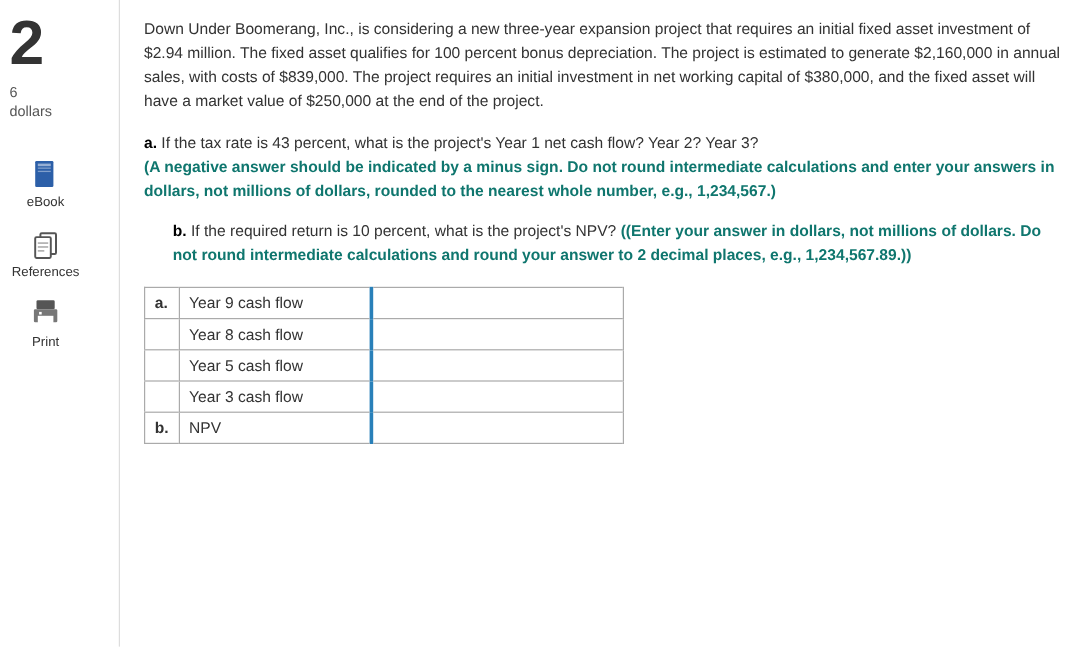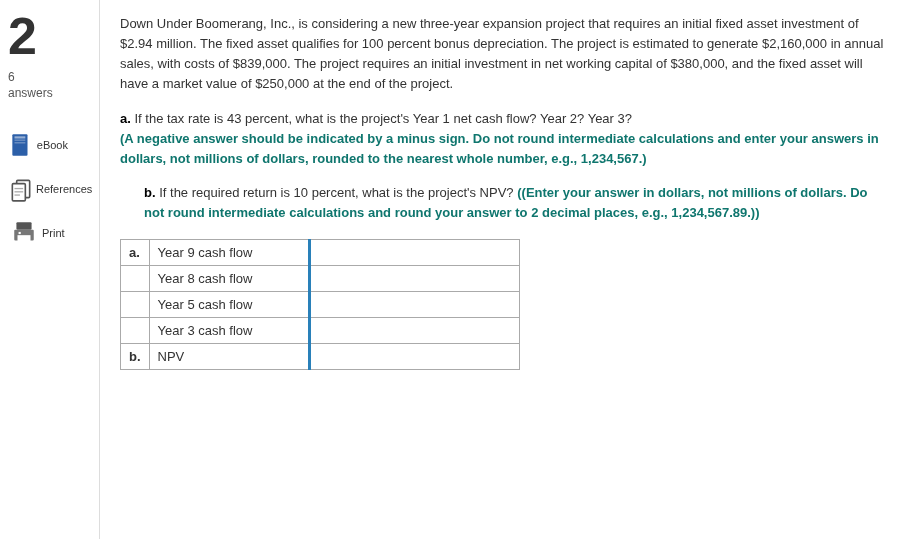--- a/index.html
+++ b/index.html
@@ -35,21 +35,21 @@
       margin-bottom: 4px;
     }
     .points-label {
       font-size: 12px;
       color: #555;
       line-height: 1.3;
       margin-bottom: 16px;
     }
     .sidebar-item {
       display: flex;
-      flex-direction: row;
+      flex-direction: column;
       align-items: center;
       cursor: pointer;
       margin-top: 8px;
       gap: 2px;
       width: 60px;
     }
     .sidebar-icon {
       width: 32px;
       height: 32px;
       display: flex;
@@ -134,21 +134,21 @@
   </style>
 </head>
 <body>
 
 <div class="page-wrapper">
 
   <div class="sidebar">
     <div class="question-number">2</div>
     <div class="points-label">
       <span>6</span><br>
-      <span>answers</span>
+      <span>dollars</span>
     </div>
 
     <div class="sidebar-item">
       <div class="sidebar-icon">
         <svg width="26" height="26" viewBox="0 0 24 24" fill="#2c5fa8">
           <rect x="4" y="2" width="14" height="20" rx="1" ry="1" fill="#2c5fa8"></rect>
           <rect x="6" y="4" width="10" height="2" fill="#fff" opacity="0.5"></rect>
           <rect x="6" y="7" width="10" height="1" fill="#fff" opacity="0.4"></rect>
           <rect x="6" y="9.5" width="10" height="1" fill="#fff" opacity="0.4"></rect>
         </svg>

